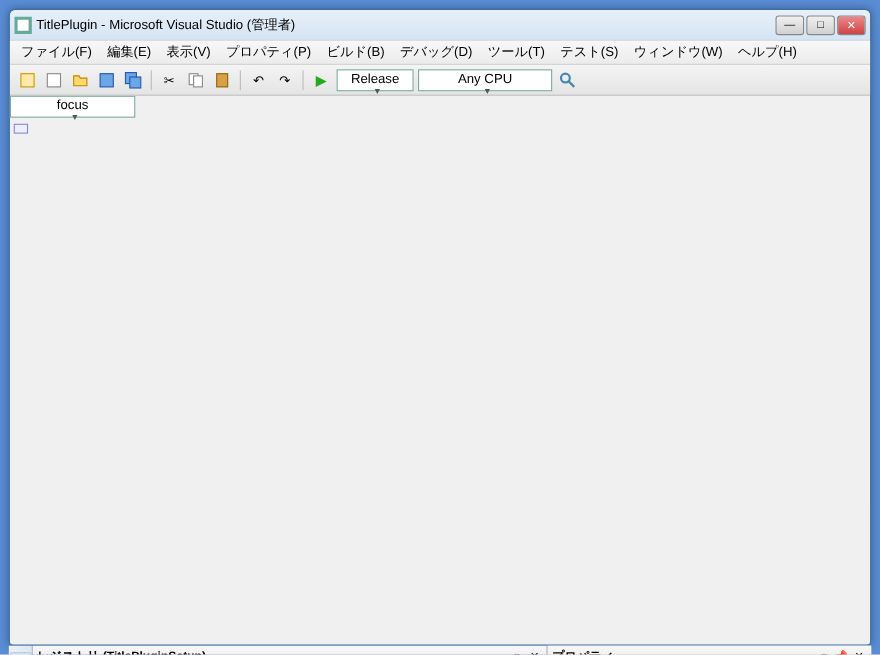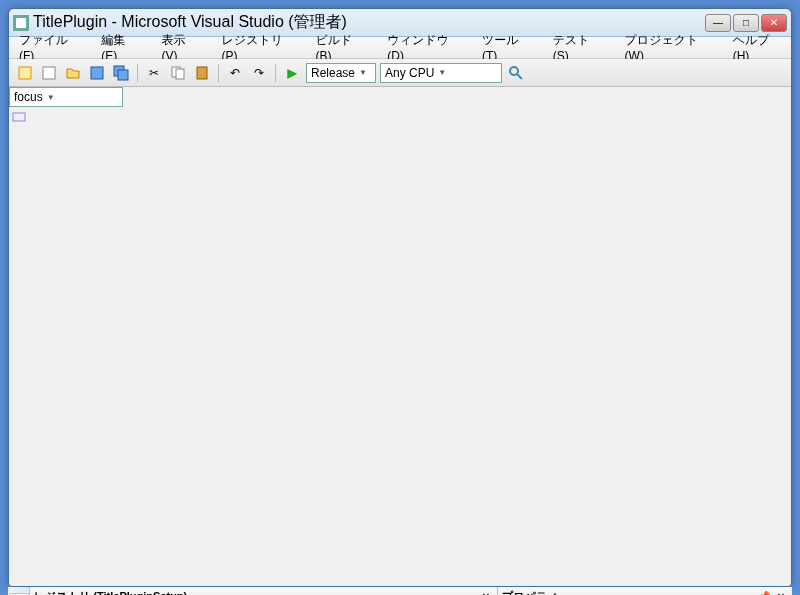--- a/index.html
+++ b/index.html
@@ -1,31 +1,31 @@
 <!DOCTYPE html>
 <html><head>
 <meta charset="utf-8">
 <style>
 * { box-sizing: border-box; margin: 0; padding: 0; font-family: "Segoe UI", Meiryo, sans-serif; font-size: 12px; }
 body { background: #5a8dd5; padding: 8px; width: 800px; height: 595px; overflow: hidden; }
 .window { background: #f0f0f0; border: 1px solid #3a6ea5; border-radius: 6px 6px 4px 4px; height: 100%; display: flex; flex-direction: column; box-shadow: 0 0 8px rgba(0,0,0,.3); }
 .titlebar { background: linear-gradient(#e8f0f8,#d4e4f4); border-bottom: 1px solid #a0b8d8; border-radius: 6px 6px 0 0; height: 28px; display: flex; align-items: center; padding: 0 4px; }
 .titlebar .icon { width: 16px; height: 16px; margin-right: 4px; }
-.titlebar .title { flex: 1; color: #000; font-size: 16px; }
+.titlebar .title { flex: 1; color: #000; font-size: 12px; }
 .winbtns { display: flex; gap: 2px; }
 .winbtn { width: 26px; height: 18px; border: 1px solid #888; border-radius: 3px; display: flex; align-items: center; justify-content: center; font-size: 10px; cursor: default; }
 .winbtn.min { background: linear-gradient(#f0f0f0,#d0d0d0); }
 .winbtn.max { background: linear-gradient(#f0f0f0,#d0d0d0); }
 .winbtn.close { background: linear-gradient(#e88,#c44); color: #fff; }
-.menubar { background: linear-gradient(#f8f8f8,#ececec); border-bottom: 1px solid #ccc; height: 22px; display: flex; align-items: center; padding: 0 4px; gap: 12px; }
+.menubar { background: linear-gradient(#f8f8f8,#ececec); border-bottom: 1px solid #ccc; height: 22px; display: flex; align-items: center; padding: 0 4px; gap: 2px; }
 .menubar .mi { padding: 2px 6px; cursor: default; }
 .toolbar { background: linear-gradient(#f4f4f4,#e4e4e4); border-bottom: 1px solid #bbb; height: 28px; display: flex; align-items: center; padding: 0 6px; gap: 4px; }
 .tbtn { width: 20px; height: 20px; border: 1px solid transparent; display: flex; align-items: center; justify-content: center; }
 .sep { width: 1px; height: 18px; background: #bbb; margin: 0 2px; }
-.combo { height: 20px; border: 1px solid #7a9; background: #fff; display: flex; align-items: center; padding: 0 4px; font-size: 11px; }
+.combo { height: 20px; border: 1px solid #7a9; background: #fff; display: flex; align-items: center; padding: 0 4px; font-size: 11px; flex-direction: column; }
 .combo .dd { margin-left: 4px; font-size: 8px; color: #555; }
 .play { color: #2a2; font-weight: bold; }
 .main { flex: 1; display: flex; min-height: 0; }
 .leftgutter { width: 22px; background: linear-gradient(90deg,#eef2f8,#dde6f0); border-right: 1px solid #b0c0d8; display: flex; flex-direction: column; align-items: center; padding-top: 6px; gap: 6px; }
 .sidetab { writing-mode: vertical-rl; text-orientation: mixed; font-size: 10px; color: #335; background: #f8faff; border: 1px solid #b0c4de; padding: 6px 2px; border-radius: 2px; }
 .center { flex: 1; display: flex; flex-direction: column; min-width: 0; }
 .panel-hdr { background: linear-gradient(#f8f8f8,#e8e8e8); border-bottom: 1px solid #bbb; height: 20px; display: flex; align-items: center; padding: 0 4px; }
 .panel-hdr .t { flex: 1; font-weight: bold; font-size: 11px; }
 .panel-hdr .pbtn { width: 14px; height: 14px; margin-left: 2px; font-size: 10px; display: flex; align-items: center; justify-content: center; cursor: default; }
 .right { width: 295px; border-left: 1px solid #bbb; display: flex; flex-direction: column; background: #f0f0f0; }
@@ -46,26 +46,26 @@
       <div class="winbtn min">―</div>
       <div class="winbtn max">□</div>
       <div class="winbtn close">✕</div>
     </div>
   </div>
 
   <div class="menubar">
     <span class="mi">ファイル(F)</span>
     <span class="mi">編集(E)</span>
     <span class="mi">表示(V)</span>
-    <span class="mi">レジストリ(P)</span>
+    <span class="mi">プロパティ(P)</span>
     <span class="mi">ビルド(B)</span>
-    <span class="mi">ウィンドウ(D)</span>
+    <span class="mi">デバッグ(D)</span>
     <span class="mi">ツール(T)</span>
     <span class="mi">テスト(S)</span>
-    <span class="mi">プロジェクト(W)</span>
+    <span class="mi">ウィンドウ(W)</span>
     <span class="mi">ヘルプ(H)</span>
   </div>
 
   <div class="toolbar">
     <span class="tbtn">
         <svg width="16" height="16">
           <rect x="2" y="2" width="12" height="12" fill="#ffe9a8" stroke="#c90"></rect>
         </svg>
       </span>
     <span class="tbtn">

